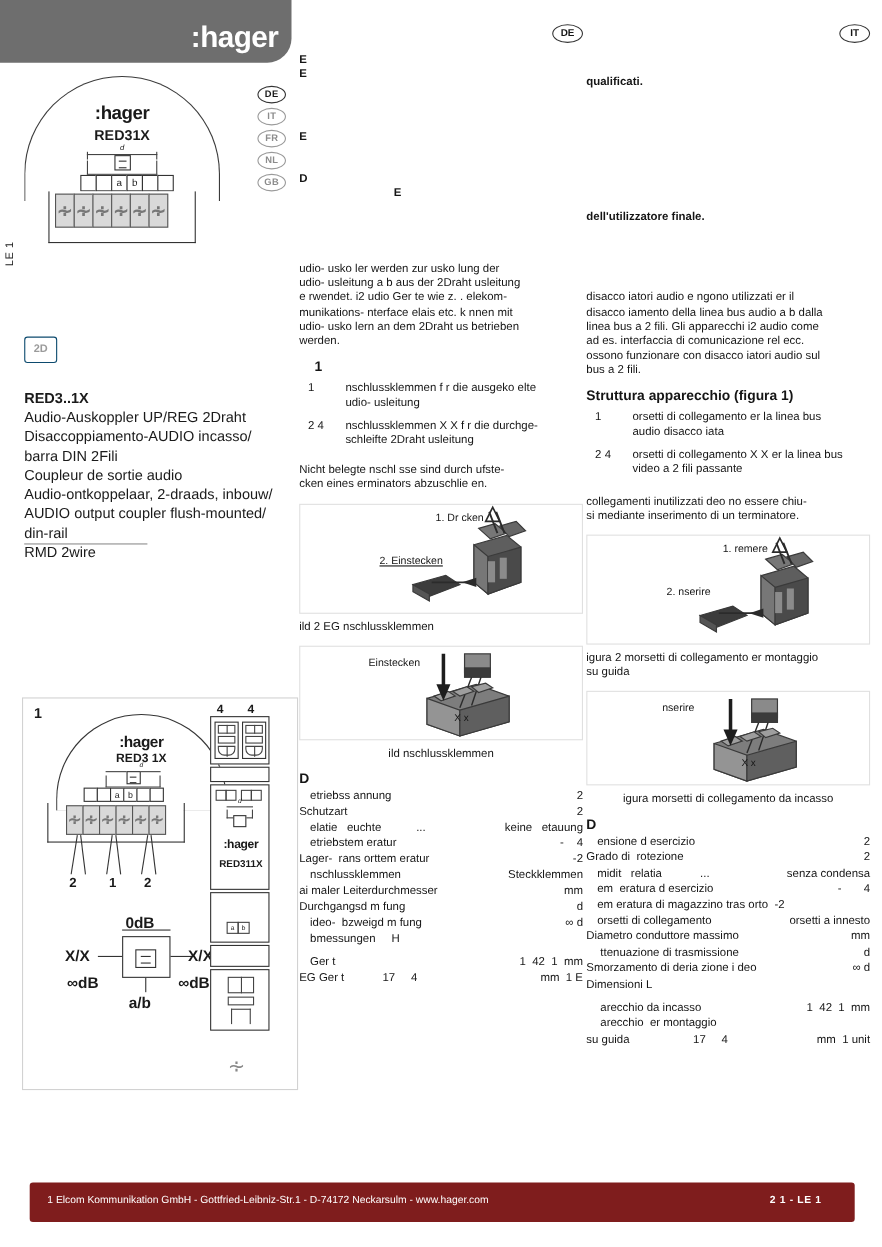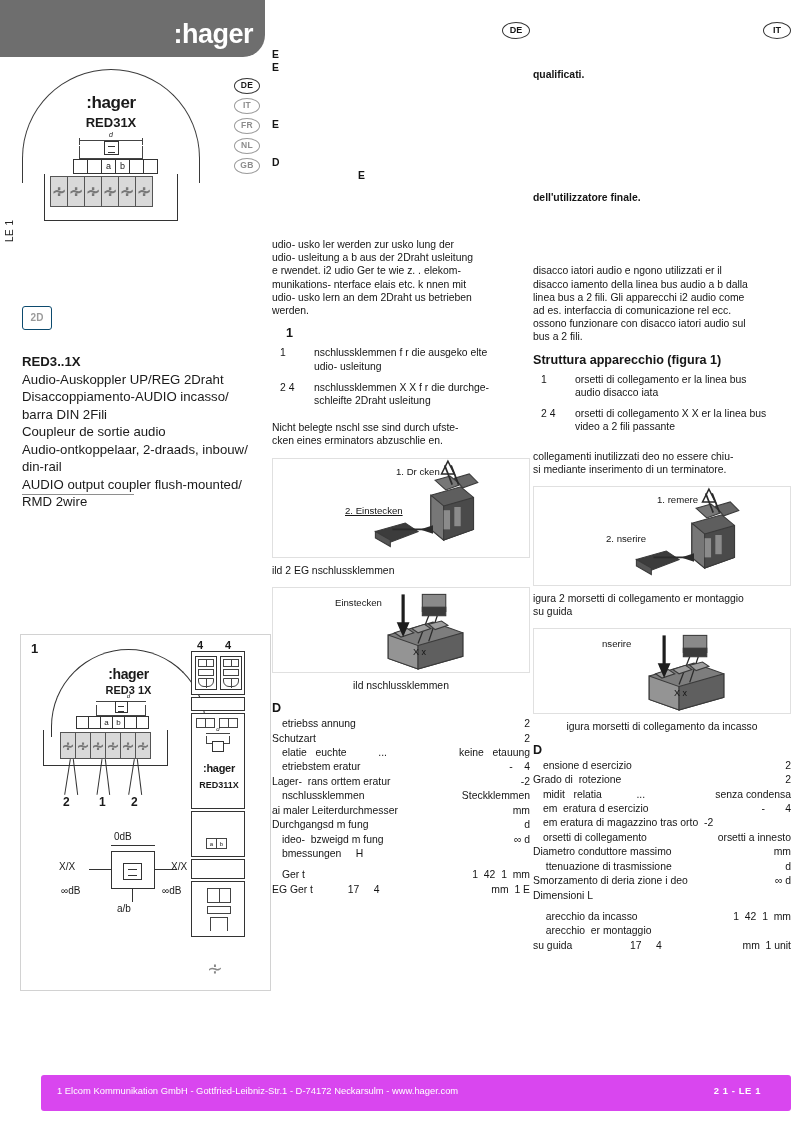--- a/index.html
+++ b/index.html
@@ -104,21 +104,21 @@
   .att{position:absolute;left:38px;top:198px;width:150px;height:78px;}
   .att .bx{position:absolute;left:52px;top:18px;width:44px;height:38px;
            border:1.3px solid #333;box-sizing:border-box;background:#fff;}
   .att .bic{position:absolute;left:64px;top:30px;width:19px;height:17px;
            border:1.2px solid #333;background:#fff;box-sizing:border-box;}
   .att .bic:after{content:"";position:absolute;left:4px;top:5px;width:9px;height:5px;
            border-top:1px solid #333;border-bottom:1px solid #333;}
   .att .tline{position:absolute;left:52px;top:12px;width:44px;border-top:1px solid #333;}
   .att .hl{position:absolute;top:36px;width:22px;border-top:1.3px solid #333;}
   .att .vl{position:absolute;left:73px;top:56px;height:13px;border-left:1.3px solid #333;}
-  .att t{position:absolute;font-size:10px;font-weight:400;}
+  .att t{position:absolute;font-size:14px;font-weight:700;}
 
   
   .din{position:absolute;left:170px;top:16px;width:54px;}
   .din .sec{border:1.2px solid #333;box-sizing:border-box;background:#fff;
             margin-bottom:2px;position:relative;}
   .din .blk{width:22px;height:34px;border:1px solid #333;box-sizing:border-box;
             position:absolute;top:4px;background:#fff;}
   .din .blk i{position:absolute;left:2px;top:2px;width:16px;height:8px;
             border:1px solid #444;box-sizing:border-box;display:block;}
   .din .blk i:after{content:"";position:absolute;left:7px;top:-1px;width:1px;height:8px;background:#444;}
@@ -150,22 +150,22 @@
   .row{display:flex;justify-content:space-between;font-size:10.4px;
        line-height:14.4px;white-space:pre;}
   .row .k{padding-right:8px;}
   .row .v{text-align:right;}
   .row.ind .k{padding-left:7px;}
 
   
   .ill{position:absolute;inset:0;}
 
   
-  .ftr{position:absolute;left:41px;bottom:23px;width:750px;height:36px;
-       background:#d946ef;border-radius:3px;}
+  .ftr{position:absolute;left:27px;bottom:23px;width:750px;height:36px;
+       background:#7f1d1d;border-radius:3px;}
   .ftr .l{position:absolute;left:16px;top:10px;color:#fff;font-size:9.4px;}
   .ftr .r{position:absolute;right:30px;top:10px;color:#fff;font-size:9.4px;
           font-weight:700;letter-spacing:.6px;}
 </style>
 </head>
 <body>
 
 <div class="pg">
 
   <div class="hdr-bar">
@@ -213,22 +213,22 @@
 
     <div class="badge2d">2D</div>
 
     <div class="titles">
       <div class="m">RED3..1X</div>
       <div>Audio-Auskoppler UP/REG 2Draht</div>
       <div>Disaccoppiamento-AUDIO incasso/</div>
       <div>barra DIN 2Fili</div>
       <div>Coupleur de sortie audio</div>
       <div>Audio-ontkoppelaar, 2-draads, inbouw/</div>
+      <div>AUDIO output coupler flush-mounted/</div>
       <div>din-rail</div>
-      <div>AUDIO output coupler flush-mounted/</div>
       <div>RMD 2wire</div>
     </div>
 
     <div class="rule"></div>
 
     <div class="wbox">
       <div class="wnum">1</div>
 
       <div class="w-dome"></div>
       <div class="w-logo">:hager</div>

